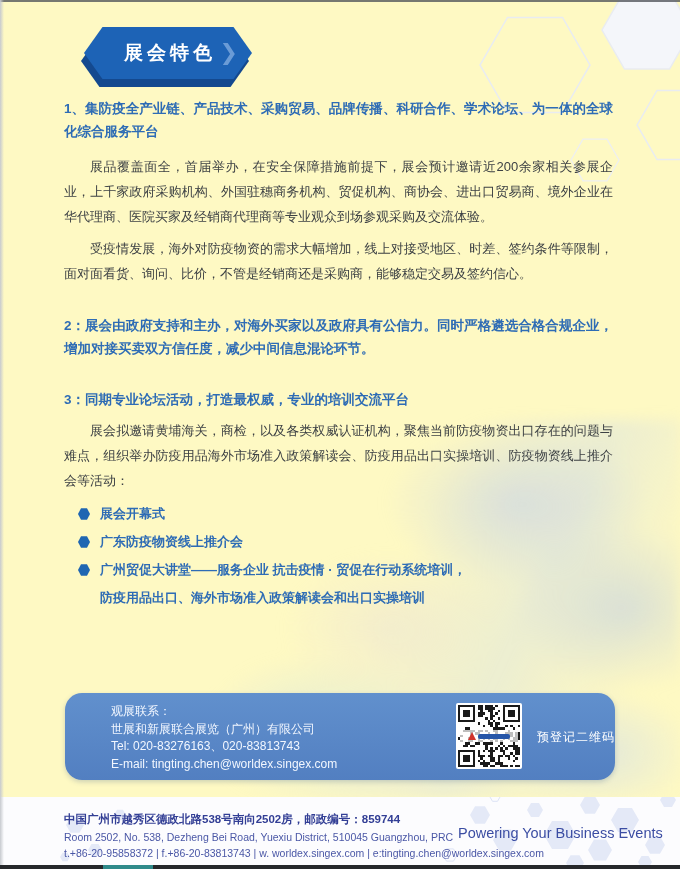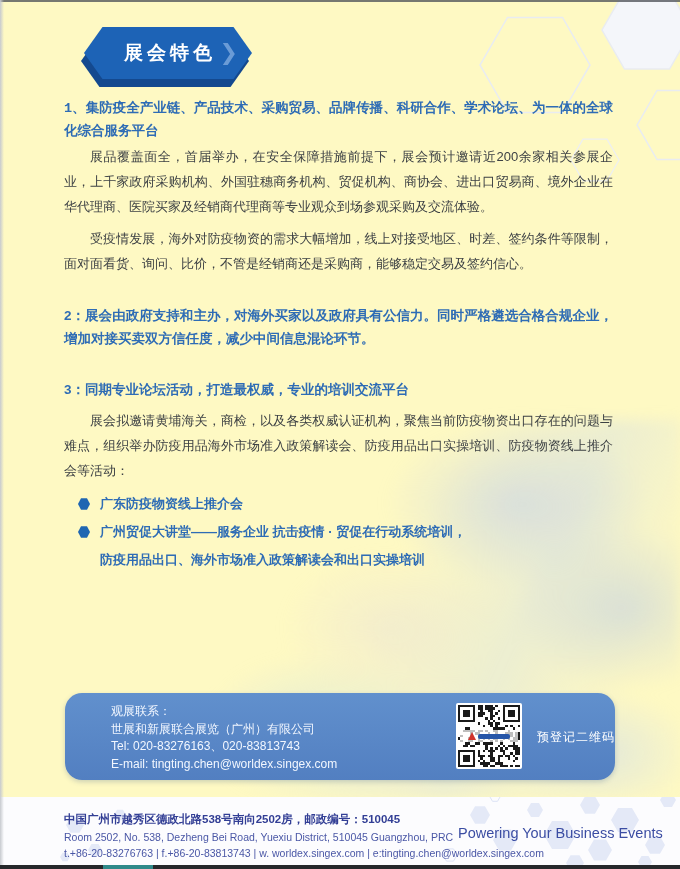--- a/index.html
+++ b/index.html
@@ -89,30 +89,34 @@
 
   <div class="badge">
     <div class="badge-shadow"></div>
     <div class="badge-shape">
       <span class="badge-label">展会特色</span>
       <span class="badge-chevron">❯</span>
     </div>
   </div>
 
   <div class="content">
-    <p class="section-heading" style="margin-bottom:1px;font-family:Liberation Mono, monospace;">1、集防疫全产业链、产品技术、采购贸易、品牌传播、科研合作、学术论坛、为一体的全球化综合服务平台</p>
+    <p class="section-heading" style="margin-bottom:11px;">1、集防疫全产业链、产品技术、采购贸易、品牌传播、科研合作、学术论坛、为一体的全球化综合服务平台</p>
     <p class="body-para">展品覆盖面全，首届举办，在安全保障措施前提下，展会预计邀请近200余家相关参展企业，上千家政府采购机构、外国驻穗商务机构、贸促机构、商协会、进出口贸易商、境外企业在华代理商、医院买家及经销商代理商等专业观众到场参观采购及交流体验。</p>
     <p class="body-para mt-para">受疫情发展，海外对防疫物资的需求大幅增加，线上对接受地区、时差、签约条件等限制，面对面看货、询问、比价，不管是经销商还是采购商，能够稳定交易及签约信心。</p>
 
     <p class="section-heading mt-head">2：展会由政府支持和主办，对海外买家以及政府具有公信力。同时严格遴选合格合规企业，增加对接买卖双方信任度，减少中间信息混论环节。</p>
 
     <p class="section-heading mt-head">3：同期专业论坛活动，打造最权威，专业的培训交流平台</p>
     <p class="body-para mt-para">展会拟邀请黄埔海关，商检，以及各类权威认证机构，聚焦当前防疫物资出口存在的问题与难点，组织举办防疫用品海外市场准入政策解读会、防疫用品出口实操培训、防疫物资线上推介会等活动：</p>
 
     <div class="bullet-list">
+      <div class="bullet-item">
+        <span class="hex-bullet"></span>
+        <span class="bullet-label">展会开幕式</span>
+      </div>
       <div class="bullet-item">
         <span class="hex-bullet"></span>
         <span class="bullet-label">广东防疫物资线上推介会</span>
       </div>
       <div class="bullet-item">
         <span class="hex-bullet"></span>
         <span class="bullet-label">广州贸促大讲堂——服务企业 抗击疫情 · 贸促在行动系统培训，</span>
       </div>
       <div class="bullet-item bullet-cont">
         <span class="bullet-label">防疫用品出口、海外市场准入政策解读会和出口实操培训</span>
@@ -355,23 +359,23 @@
         <polygon points="676,800 672,806.9 664,806.9 660,800 664,793.1 672,793.1"></polygon>
         <polygon points="652,862 648.5,868.1 641.5,868.1 638,862 641.5,855.9 648.5,855.9"></polygon>
         <polygon points="584,863 579.5,870.8 570.5,870.8 566,863 570.5,855.2 579.5,855.2"></polygon>
       </g>
       <g fill="none" stroke="#dde3f5" stroke-width="1">
         <polygon points="457,855 453.5,861.1 446.5,861.1 443,855 446.5,848.9 453.5,848.9"></polygon>
         <polygon points="500,797 497.5,801.3 492.5,801.3 490,797 492.5,792.7 497.5,792.7"></polygon>
       </g>
     </svg>
     <div class="footer-left">
-      <p class="footer-address-cn">中国广州市越秀区德政北路538号南向2502房，邮政编号：510045</p>
+      <p class="footer-address-cn">中国广州市越秀区德政北路538号南向2502房，邮政编号：859744</p>
       <p class="footer-address-en">Room 2502, No. 538, Dezheng Bei Road, Yuexiu District, 510045 Guangzhou, PRC</p>
-      <p class="footer-contact-line">t.+86-20-83276763 | f.+86-20-83813743 | w. worldex.singex.com | e:tingting.chen@worldex.singex.com</p>
+      <p class="footer-contact-line">t.+86-20-95858372 | f.+86-20-83813743 | w. worldex.singex.com | e:tingting.chen@worldex.singex.com</p>
     </div>
     <div class="footer-slogan">Powering Your Business Events</div>
   </div>
 
   <div class="edge-top"></div>
   <div class="edge-left"></div>
   <div class="edge-right"></div>
   <div class="edge-bottom"></div>
   <div class="edge-bottom-teal"></div>
 </div>

